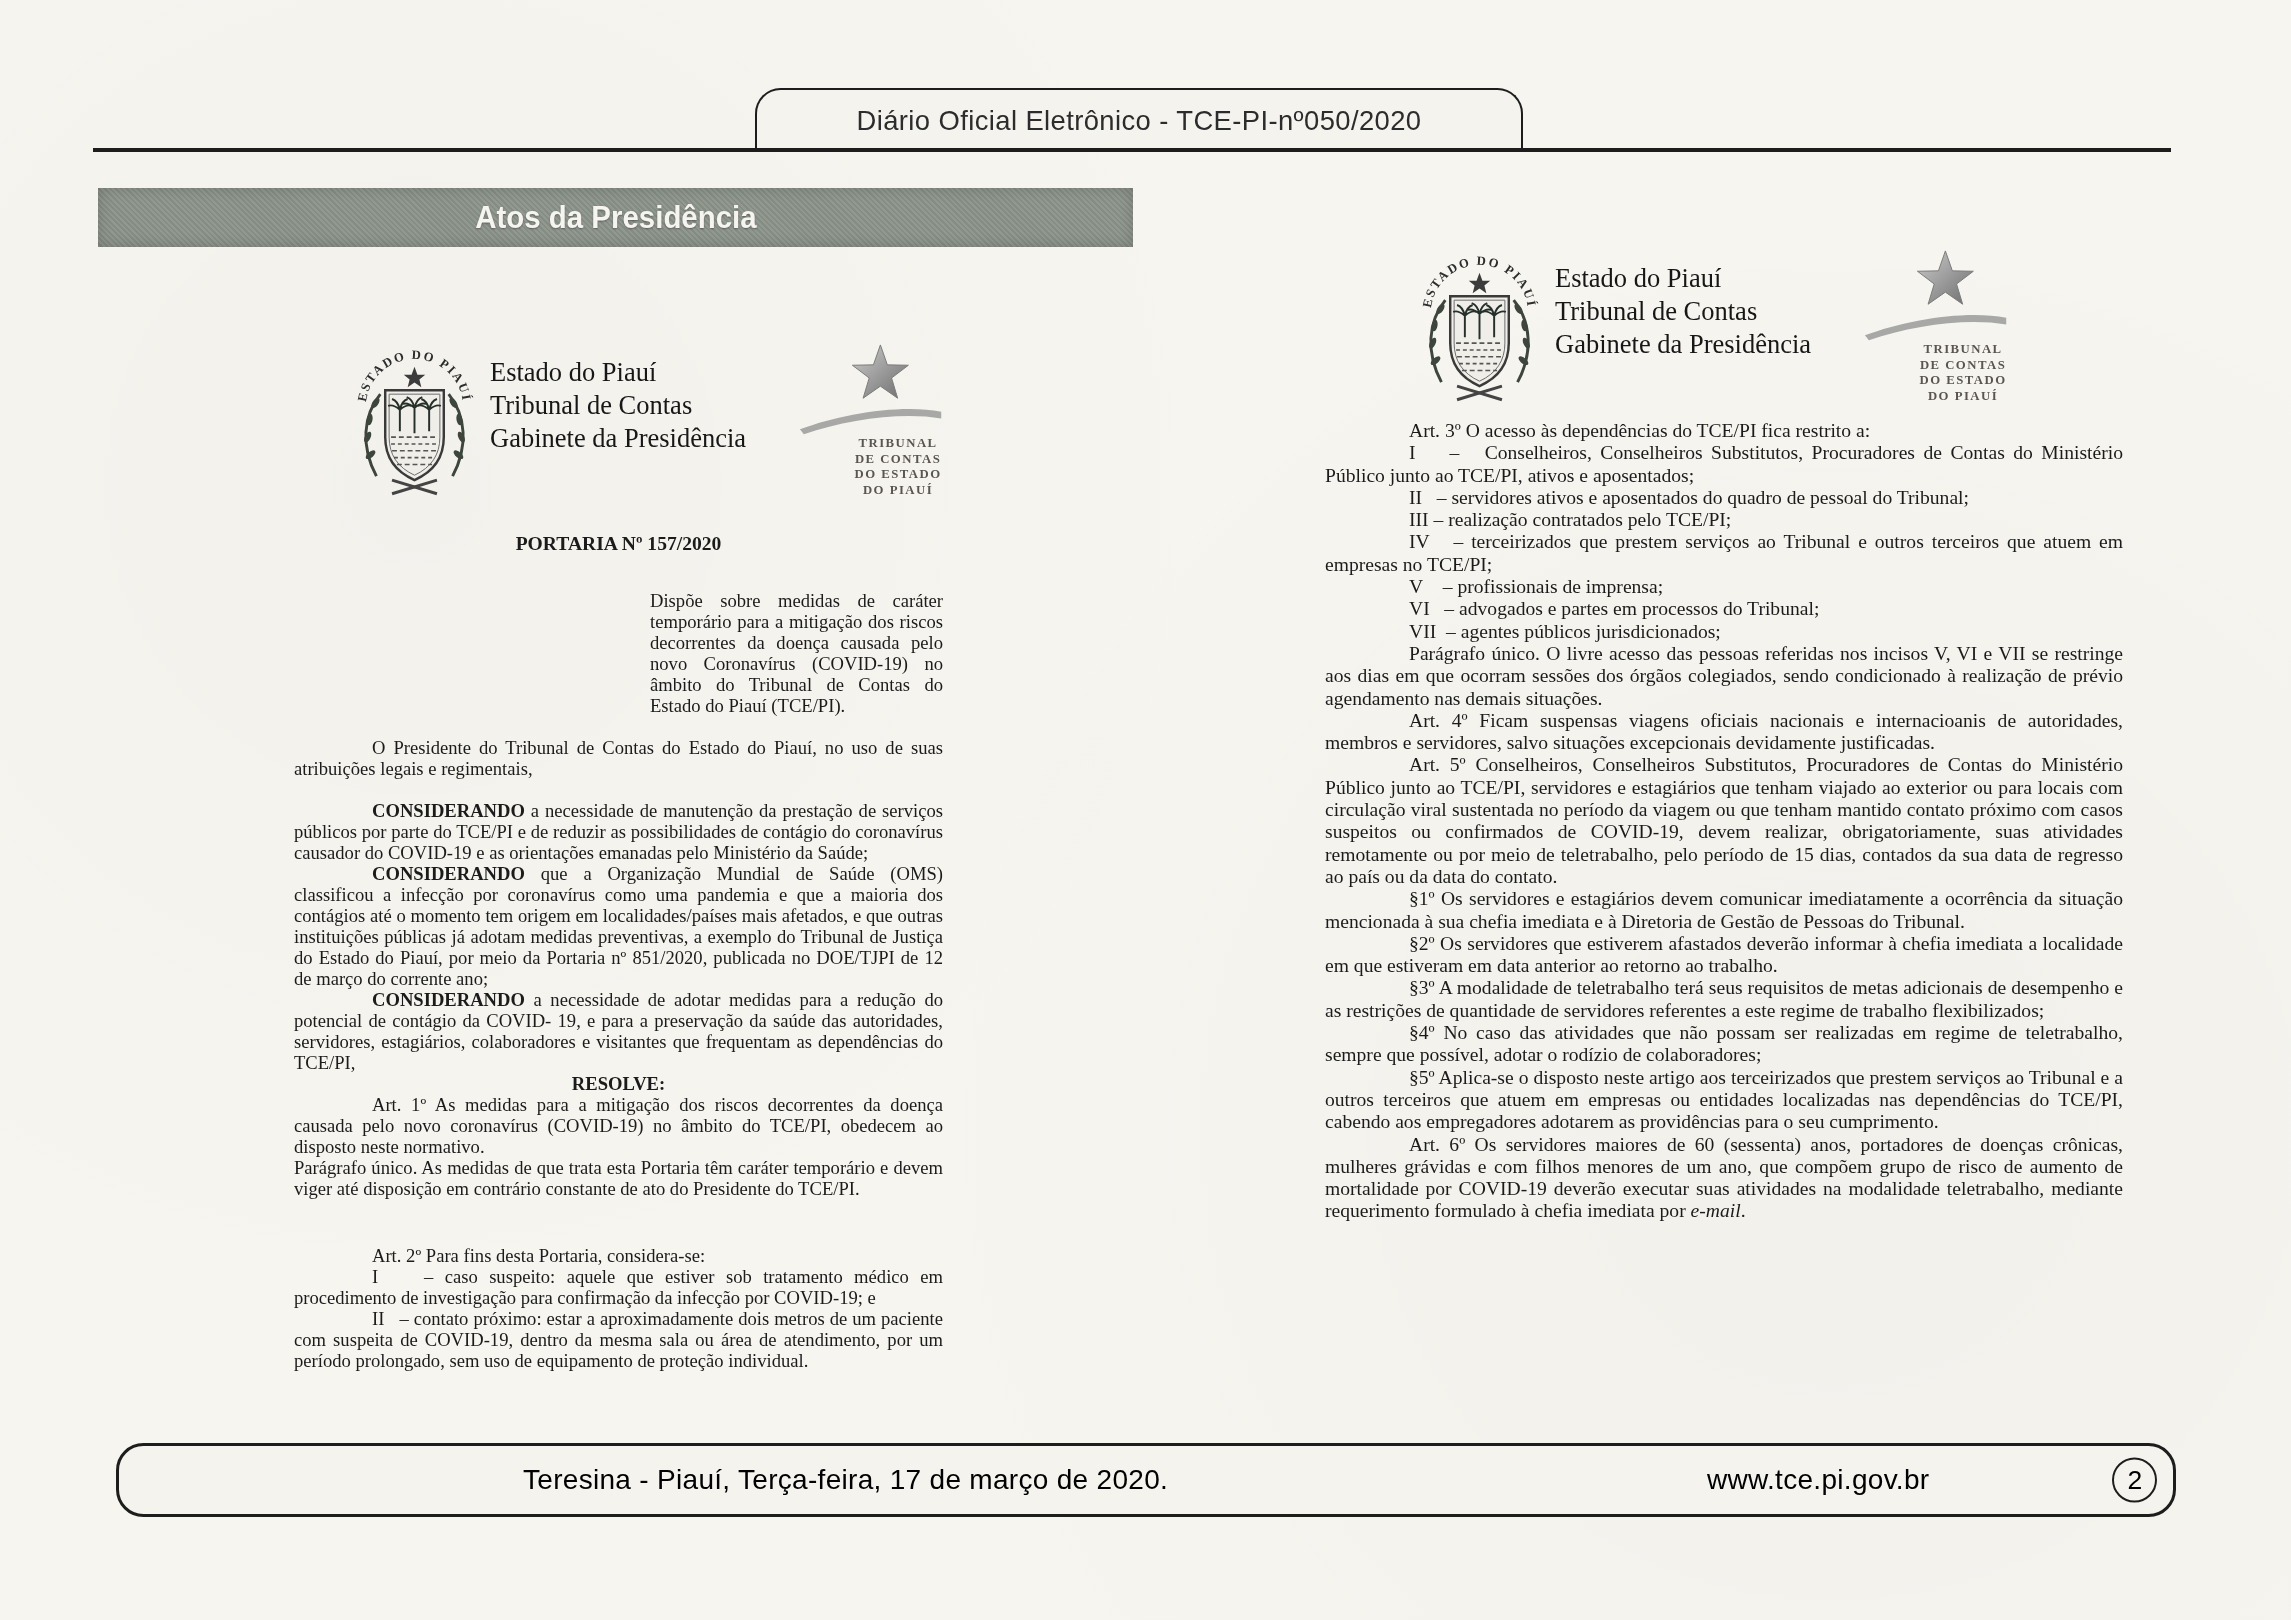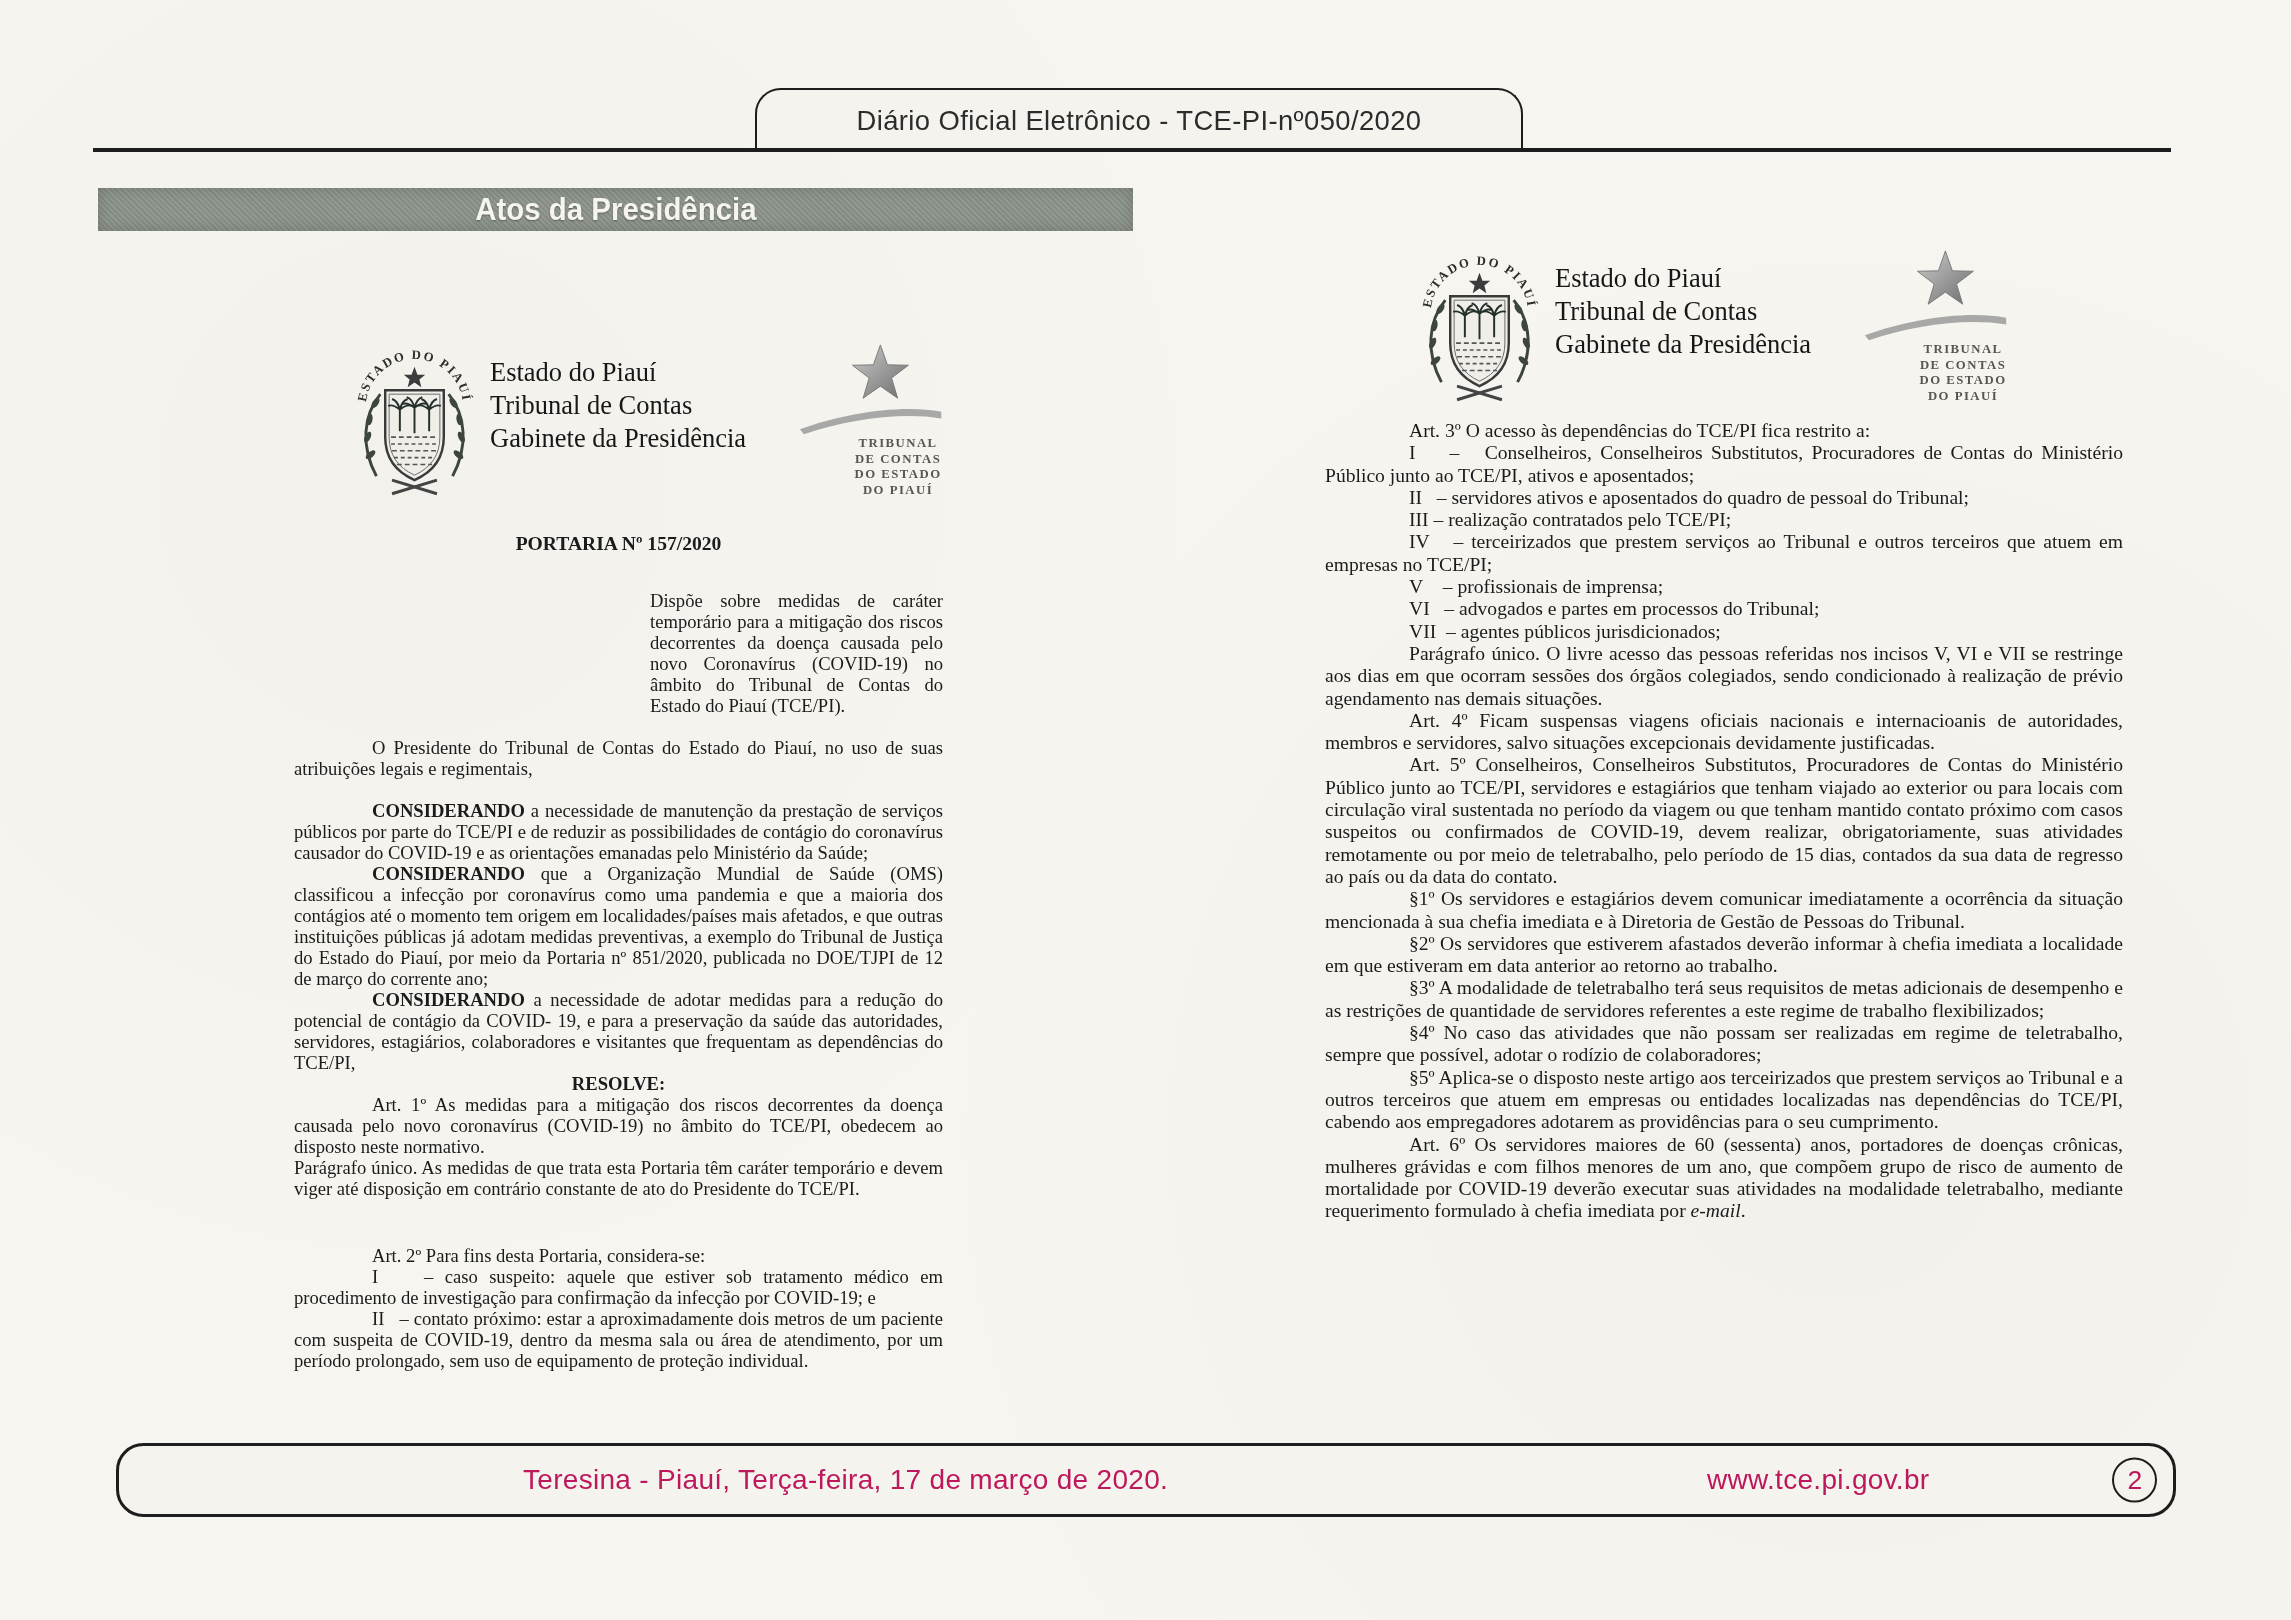--- a/index.html
+++ b/index.html
@@ -21,21 +21,21 @@
     background:#f4f3ee;
     display:flex; align-items:center; justify-content:center;
   }
   .header-title{
     font-family:"Liberation Sans", sans-serif;
     font-size:27.4px; font-weight:400; letter-spacing:0.4px; color:#2c2c2c;
   }
   .header-rule{ position:absolute; left:93px; top:148px; width:2078px; height:3.9px; background:#1d1d1d; }
   
   .section-banner{
-    position:absolute; left:98px; top:188px; width:1035px; height:43px;
+    position:absolute; left:98px; top:188px; width:1035px; height:59px;
     background-color:#8c938a;
     background-image:repeating-linear-gradient(45deg, rgba(255,255,255,0.05) 0 2px, rgba(0,0,0,0.05) 2px 3.9px);
     box-shadow: inset 0 0 13.7px rgba(0,0,0,0.18);
     display:flex; align-items:center; justify-content:center;
   }
   .section-banner span{
     font-family:"Liberation Sans", sans-serif;
     font-weight:bold; font-size:32px; color:#f5f4f0;
     transform:scaleX(0.92);
     text-shadow:0 1px 2px rgba(0,0,0,0.35);
@@ -67,21 +67,21 @@
   .paras p.center{ text-align:center; text-indent:0; font-weight:bold; }
   .paras p.gap-sm{ margin-bottom:20.6px; }
   .paras p.gap-lg{ margin-bottom:46px; }
   .paras b{ font-weight:bold; }
   .paras em{ font-style:italic; }
   
   .footer-box{
     position:absolute; left:116px; top:1443px; width:2060px; height:74px;
     border:3.9px solid #1d1d1d; border-radius:27.4px;
     background:#f4f3ee;
-    font-family:"Liberation Sans", sans-serif; color:#be185d;
+    font-family:"Liberation Sans", sans-serif; color:#000000;
   }
   .footer-date{
     position:absolute; left:404px; top:50%; transform:translateY(-50%);
     font-size:28px; letter-spacing:0.3px;
   }
   .footer-url{
     position:absolute; left:1588px; top:50%; transform:translateY(-50%);
     font-size:28px; letter-spacing:0.3px;
   }
   .page-number{

